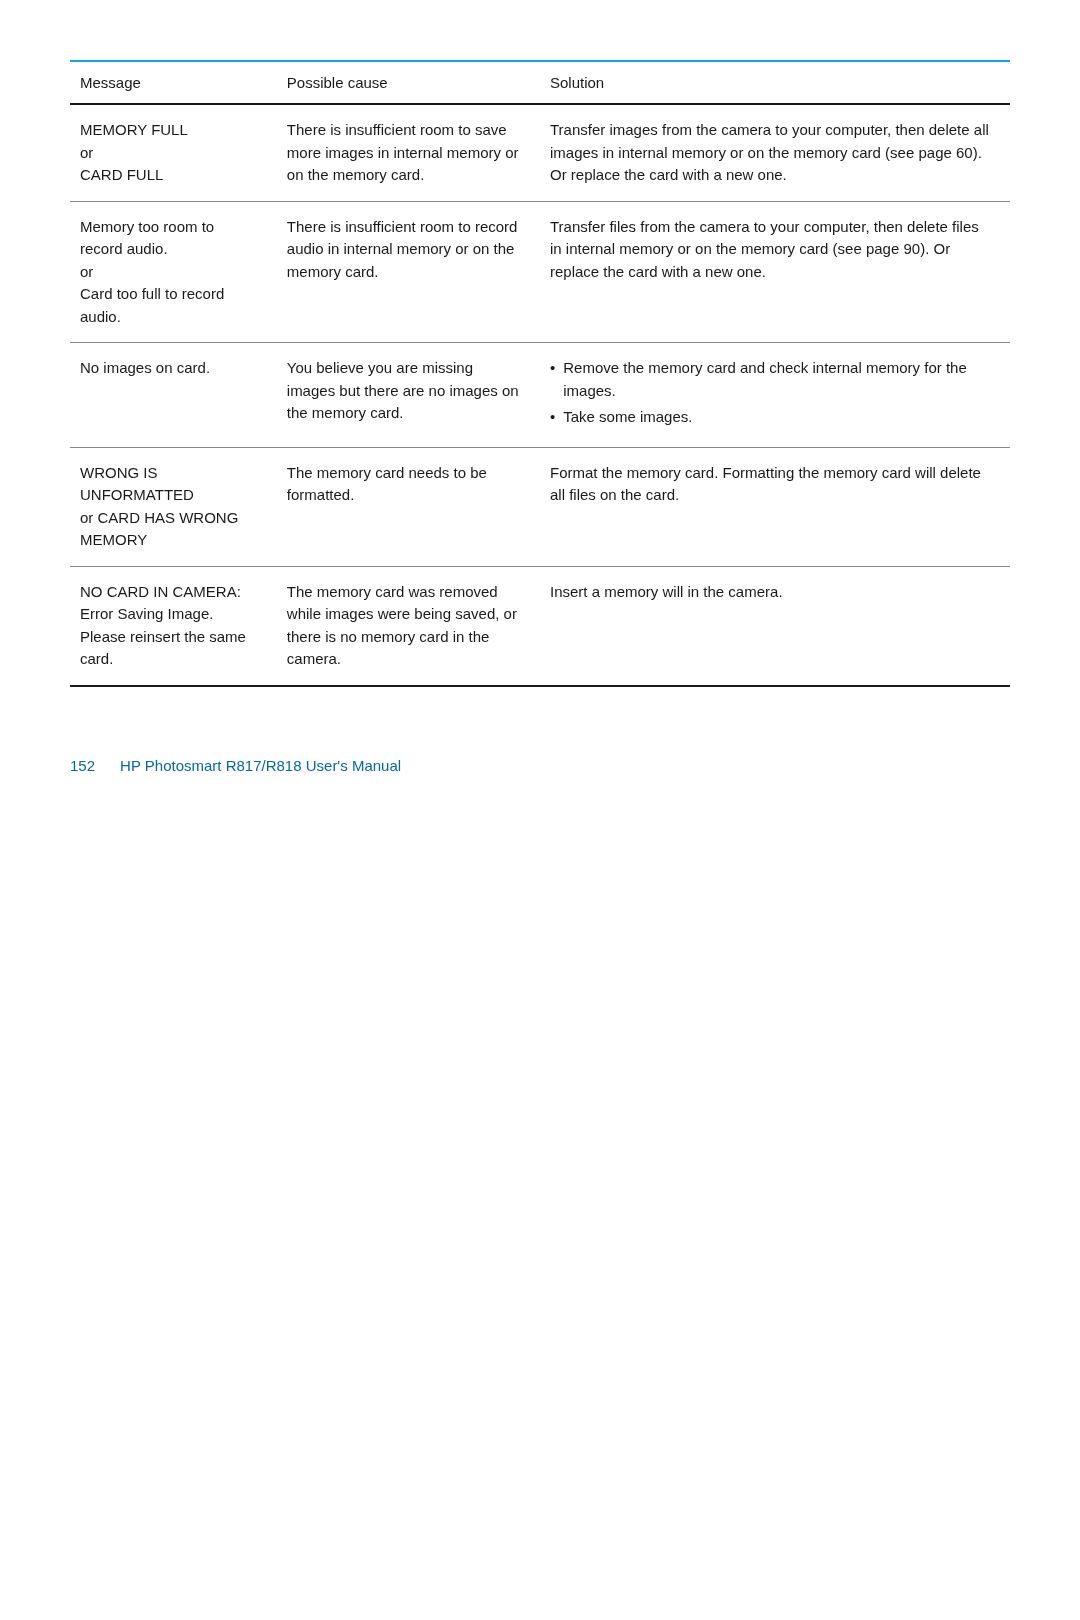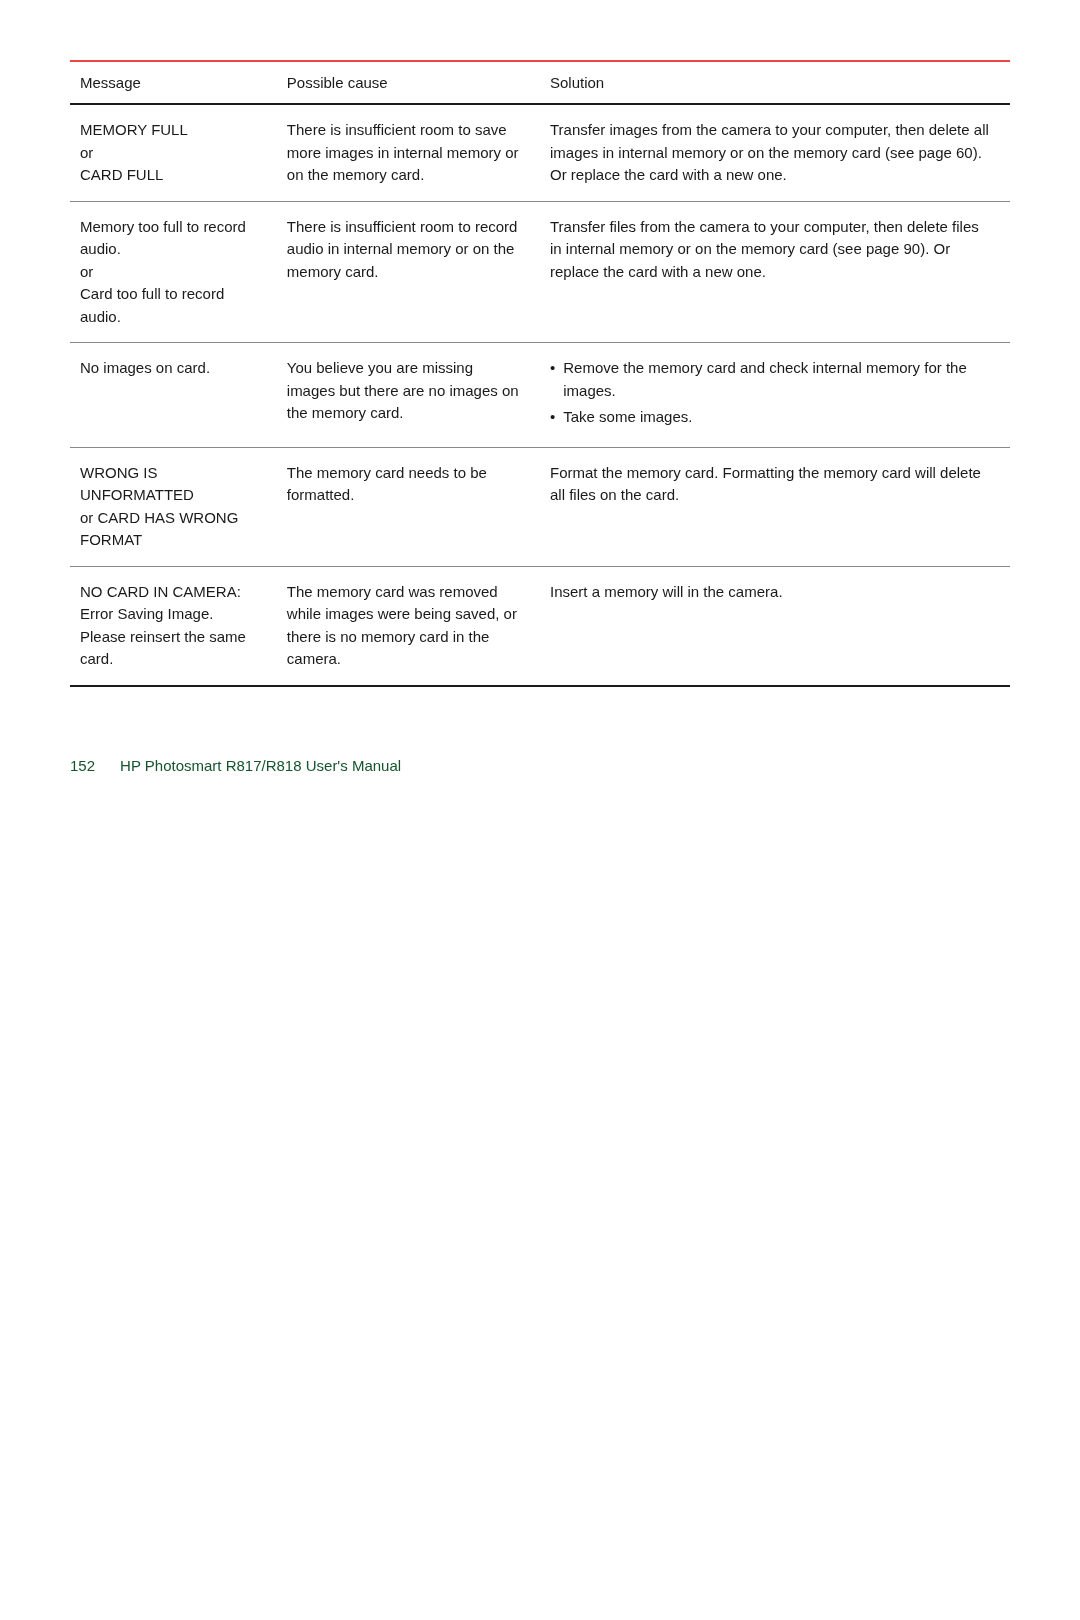--- a/index.html
+++ b/index.html
@@ -20,21 +20,21 @@
 
     .page-content {
       display: flex;
       flex-direction: column;
       height: 100%;
     }
 
     .main-table {
       width: 100%;
       border-collapse: collapse;
-      border-top: 2px solid #ef4444;
+      border-top: 2px solid #0ea5e9;
       border-bottom: 2px solid #1a1a1a;
       margin-bottom: auto;
     }
 
     .main-table thead tr th {
       border-bottom: 2px solid #1a1a1a;
       padding: 12px 16px 12px 10px;
       text-align: left;
       font-family: Arial, Helvetica, sans-serif;
       font-size: 15px;
@@ -100,21 +100,21 @@
       margin-right: 8px;
       flex-shrink: 0;
       margin-top: 0;
     }
 
     .footer {
       margin-top: 60px;
       padding-top: 10px;
       font-family: Arial, Helvetica, sans-serif;
       font-size: 15px;
-      color: #14532d;
+      color: #0369a1;
     }
   </style>
 </head>
 <body>
 
 <div class="page-content">
 
   <table class="main-table">
     <thead>
       <tr>
@@ -130,21 +130,21 @@
           <span class="msg-bold">MEMORY FULL</span>
           <span class="msg-or">or</span>
           <span class="msg-bold">CARD FULL</span>
         </td>
         <td>There is insufficient room to save more images in internal memory or on the memory card.</td>
         <td>Transfer images from the camera to your computer, then delete all images in internal memory or on the memory card (see page 60). Or replace the card with a new one.</td>
       </tr>
 
       <tr>
         <td>
-          <span class="msg-bold">Memory too full to record audio.</span>
+          <span class="msg-bold">Memory too room to record audio.</span>
           <span class="msg-or">or</span>
           <span class="msg-bold">Card too full to record audio.</span>
         </td>
         <td>There is insufficient room to record audio in internal memory or on the memory card.</td>
         <td>Transfer files from the camera to your computer, then delete files in internal memory or on the memory card (see page 90). Or replace the card with a new one.</td>
       </tr>
 
       <tr>
         <td>
           <span class="msg-normal">No images on card.</span>
@@ -159,21 +159,21 @@
               <span>Take some images.</span>
             </li>
           </ul>
         </td>
       </tr>
 
       <tr>
         <td>
           <span class="msg-bold">WRONG IS UNFORMATTED</span>
           <br>
-          <span class="msg-normal">or </span><span class="msg-bold">CARD HAS WRONG FORMAT</span>
+          <span class="msg-normal">or </span><span class="msg-bold">CARD HAS WRONG MEMORY</span>
         </td>
         <td>The memory card needs to be formatted.</td>
         <td>Format the memory card. Formatting the memory card will delete all files on the card.</td>
       </tr>
 
       <tr>
         <td>
           <span class="msg-bold">NO CARD IN CAMERA: Error Saving Image.</span>
           <br>
           <span class="msg-normal">Please reinsert the same card.</span>

